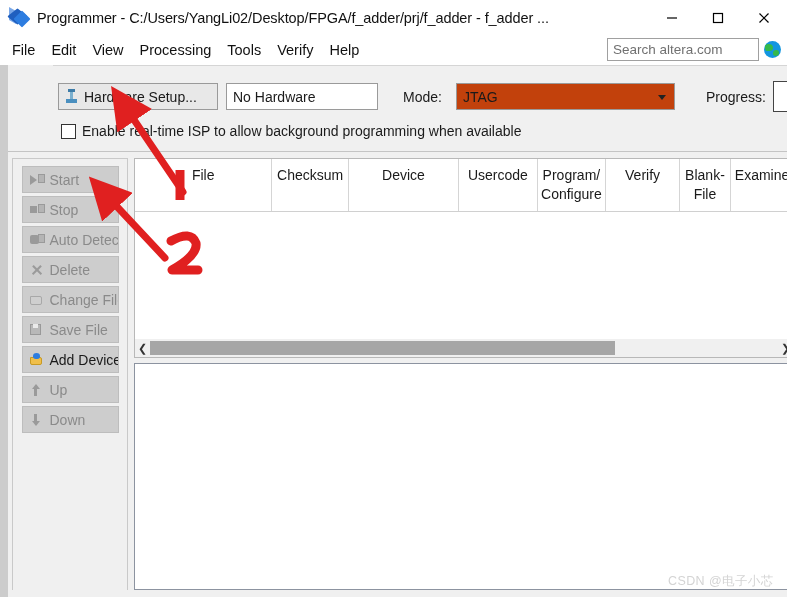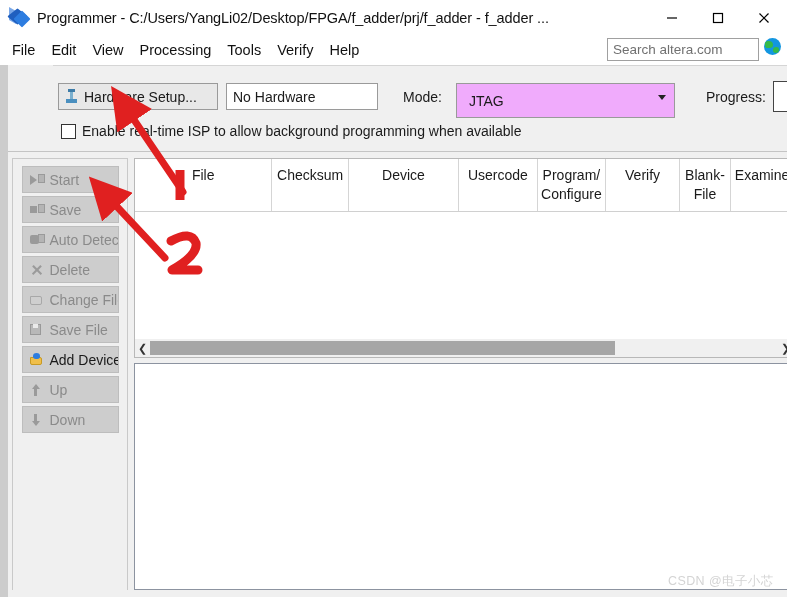--- a/index.html
+++ b/index.html
@@ -84,21 +84,21 @@
   .menu-item {
     font-size: 14.5px;
     color: #111;
     padding: 3px 8px;
     white-space: nowrap;
   }
   .menu-item:first-child { margin-left: 4px; }
   #search-wrap {
     position: absolute;
     right: 6px; top: 3px;
-    display: flex; 
+    display: flex; align-items: center;
   }
   #search-input {
     width: 152px; height: 23px;
     box-sizing: border-box;
     border: 1px solid #a0a0a0;
     background: #ffffff;
     font-family: "Liberation Sans", sans-serif;
     font-size: 13.5px;
     color: #555;
     padding: 0 5px;
@@ -191,26 +191,26 @@
     display: flex; align-items: center;
     padding-left: 6px;
     font-size: 14px; color: #1a1a1a;
   }
   #mode-label {
     position: absolute; left: 350px; top: 23px;
     font-size: 14px; color: #1a1a1a;
   }
   #mode-select {
     position: absolute; left: 403px; top: 17px;
-    width: 219px; height: 35px;
-    box-sizing: border-box;
-    background: #f0abfc;
+    width: 219px; height: 27px;
+    box-sizing: border-box;
+    background: #c2410c;
     border: 1px solid #9a9a9a;
     display: flex; align-items: center;
-    padding-left: 12px;
+    padding-left: 6px;
     font-size: 14px; color: #1a1a1a;
   }
   #mode-select .arrow {
     position: absolute; right: 8px; top: 11px;
     width: 0; height: 0;
     border-left: 4.5px solid transparent;
     border-right: 4.5px solid transparent;
     border-top: 5px solid #222;
   }
   #progress-label {
@@ -561,21 +561,21 @@
 
     <div id="sidebar">
 
       <div class="side-btn">
         <span class="sicon ico-play ico-chip"></span>
         <span class="lbl">Start</span>
       </div>
 
       <div class="side-btn">
         <span class="sicon ico-square ico-chip"></span>
-        <span class="lbl">Save</span>
+        <span class="lbl">Stop</span>
       </div>
 
       <div class="side-btn">
         <span class="sicon ico-detect ico-chip"></span>
         <span class="lbl">Auto Detect</span>
       </div>
 
       <div class="side-btn">
         <span class="sicon ico-x"></span>
         <span class="lbl">Delete</span>

